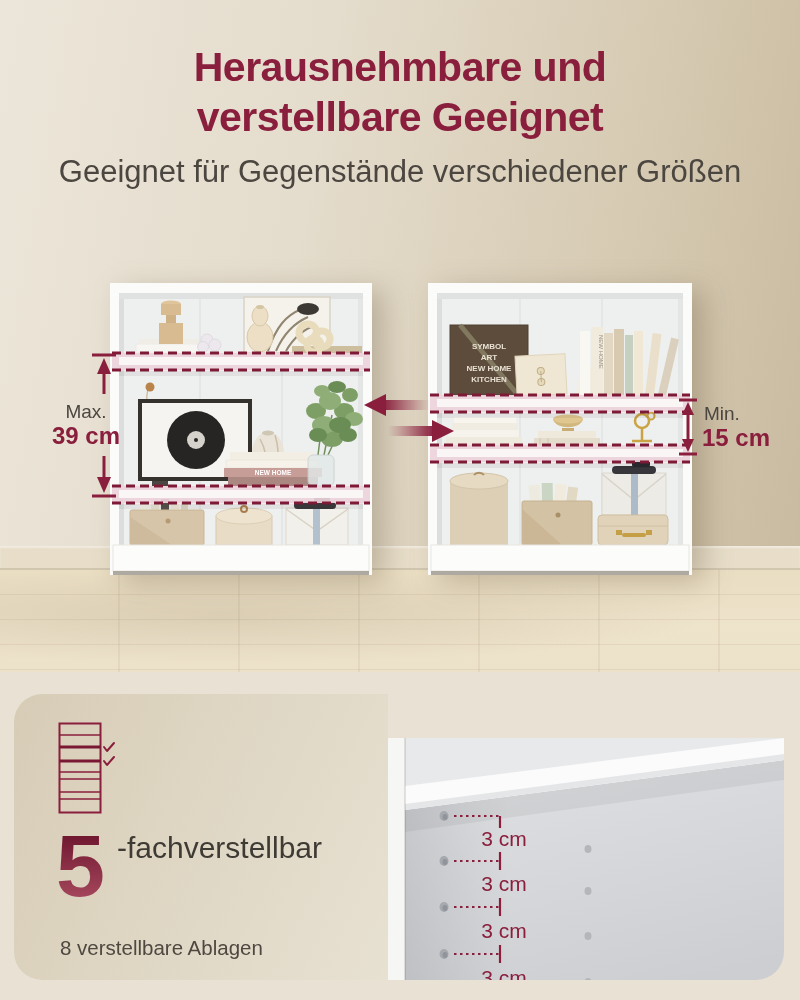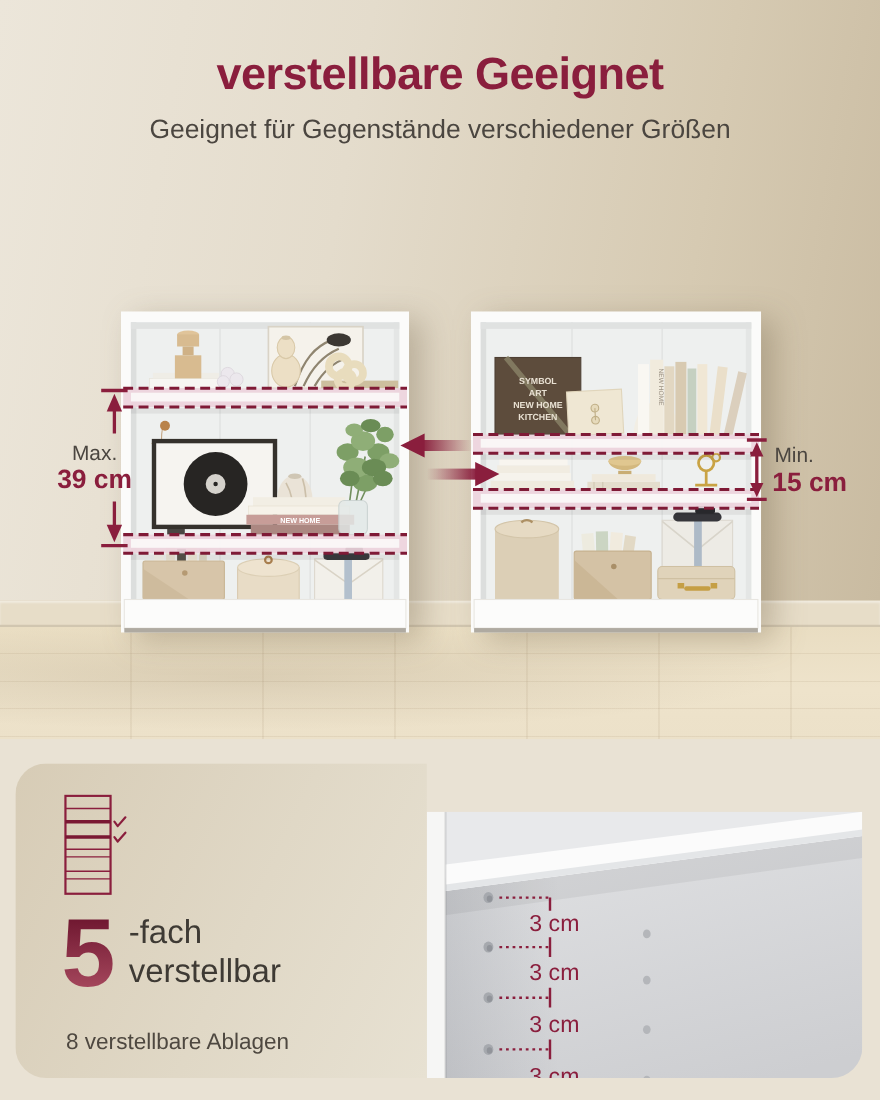--- a/index.html
+++ b/index.html
@@ -14,58 +14,59 @@
   .floor{position:absolute;left:0;top:570px;width:800px;height:102px;
         background:
           radial-gradient(ellipse at 28% 45%,rgba(120,100,70,.16),transparent 60%),
           repeating-linear-gradient(180deg,transparent 0 24px,rgba(150,125,92,.12) 24px 25px),
           repeating-linear-gradient(90deg,transparent 0 118px,rgba(150,125,92,.10) 118px 120px),
           linear-gradient(180deg,#e9ddc2 0%,#eee3cb 55%,#ece1c9 100%);}
   .bottom-bg{position:absolute;left:0;top:672px;width:800px;height:328px;background:#e9e2d4;}
 
   .header{position:absolute;left:0;top:42px;width:800px;text-align:center;}
   .title{font-size:41px;line-height:1.22;font-weight:700;color:#8a1e3d;letter-spacing:-.5px;}
-  .subtitle{margin-top:12px;font-size:24px;color:#4b4640;}
+  .subtitle{margin-top:12px;font-size:31px;color:#4b4640;}
 
   .bookcase{position:absolute;filter:drop-shadow(12px 7px 14px rgba(96,78,52,.30));}
   .bookcase.left{left:110px;top:283px;}
   .bookcase.right{left:428px;top:283px;}
   .measure{position:absolute;}
   .measure.left{left:42px;top:352px;}
   .measure.right{left:678px;top:396px;}
   .swap-arrows{position:absolute;left:362px;top:392px;}
 
   
   .card{position:absolute;left:14px;top:694px;width:770px;height:286px;
         border-radius:28px;overflow:hidden;display:flex;}
   .card-left{position:relative;width:374px;height:100%;
         background:linear-gradient(115deg,#d7ccb6 0%,#e0d8c6 55%,#e7e1d2 100%);}
   .shelf-icon{position:absolute;left:44px;top:28px;}
   .feature-headline{position:absolute;left:42px;top:132px;display:flex;align-items:flex-start;}
   .big-num{font-size:88px;line-height:.92;font-weight:700;
         background:linear-gradient(180deg,#6f1730 10%,#a84a5f 95%);
         -webkit-background-clip:text;background-clip:text;color:transparent;}
-  .suffix{display:flex;flex-direction:column;margin-left:12px;margin-top:4px;
+  .suffix{display:flex;margin-left:12px;margin-top:4px;
         font-size:30px;font-weight:500;color:#3e3a34;line-height:1.2;}
   .feature-desc{position:absolute;left:46px;top:212px;margin:0;
         font-size:20.5px;line-height:1.35;color:#4e4840;}
   .card-photo{position:relative;width:396px;height:100%;margin-top:44px;}
 </style>
 </head>
 <body>
 
 <div class="stage">
 
   <div class="wall"></div>
   <div class="baseboard"></div>
   <div class="floor"></div>
   <div class="bottom-bg"></div>
 
   <div class="header">
     <div class="title">
+      <div>Herausnehmbare und</div>
       <div>verstellbare Geeignet</div>
     </div>
     <div class="subtitle">Geeignet für Gegenstände verschiedener Größen</div>
   </div>
 
   <svg class="bookcase left" width="262" height="300" viewBox="0 0 262 300">
     <rect x="0" y="0" width="262" height="292" fill="#fbfbfa"></rect>
     <rect x="9" y="10" width="244" height="252" fill="#eef0ef"></rect>
     <line x1="90" y1="10" x2="90" y2="262" stroke="#e2e4e3" stroke-width="1.5"></line>
     <line x1="172" y1="10" x2="172" y2="262" stroke="#e2e4e3" stroke-width="1.5"></line>

